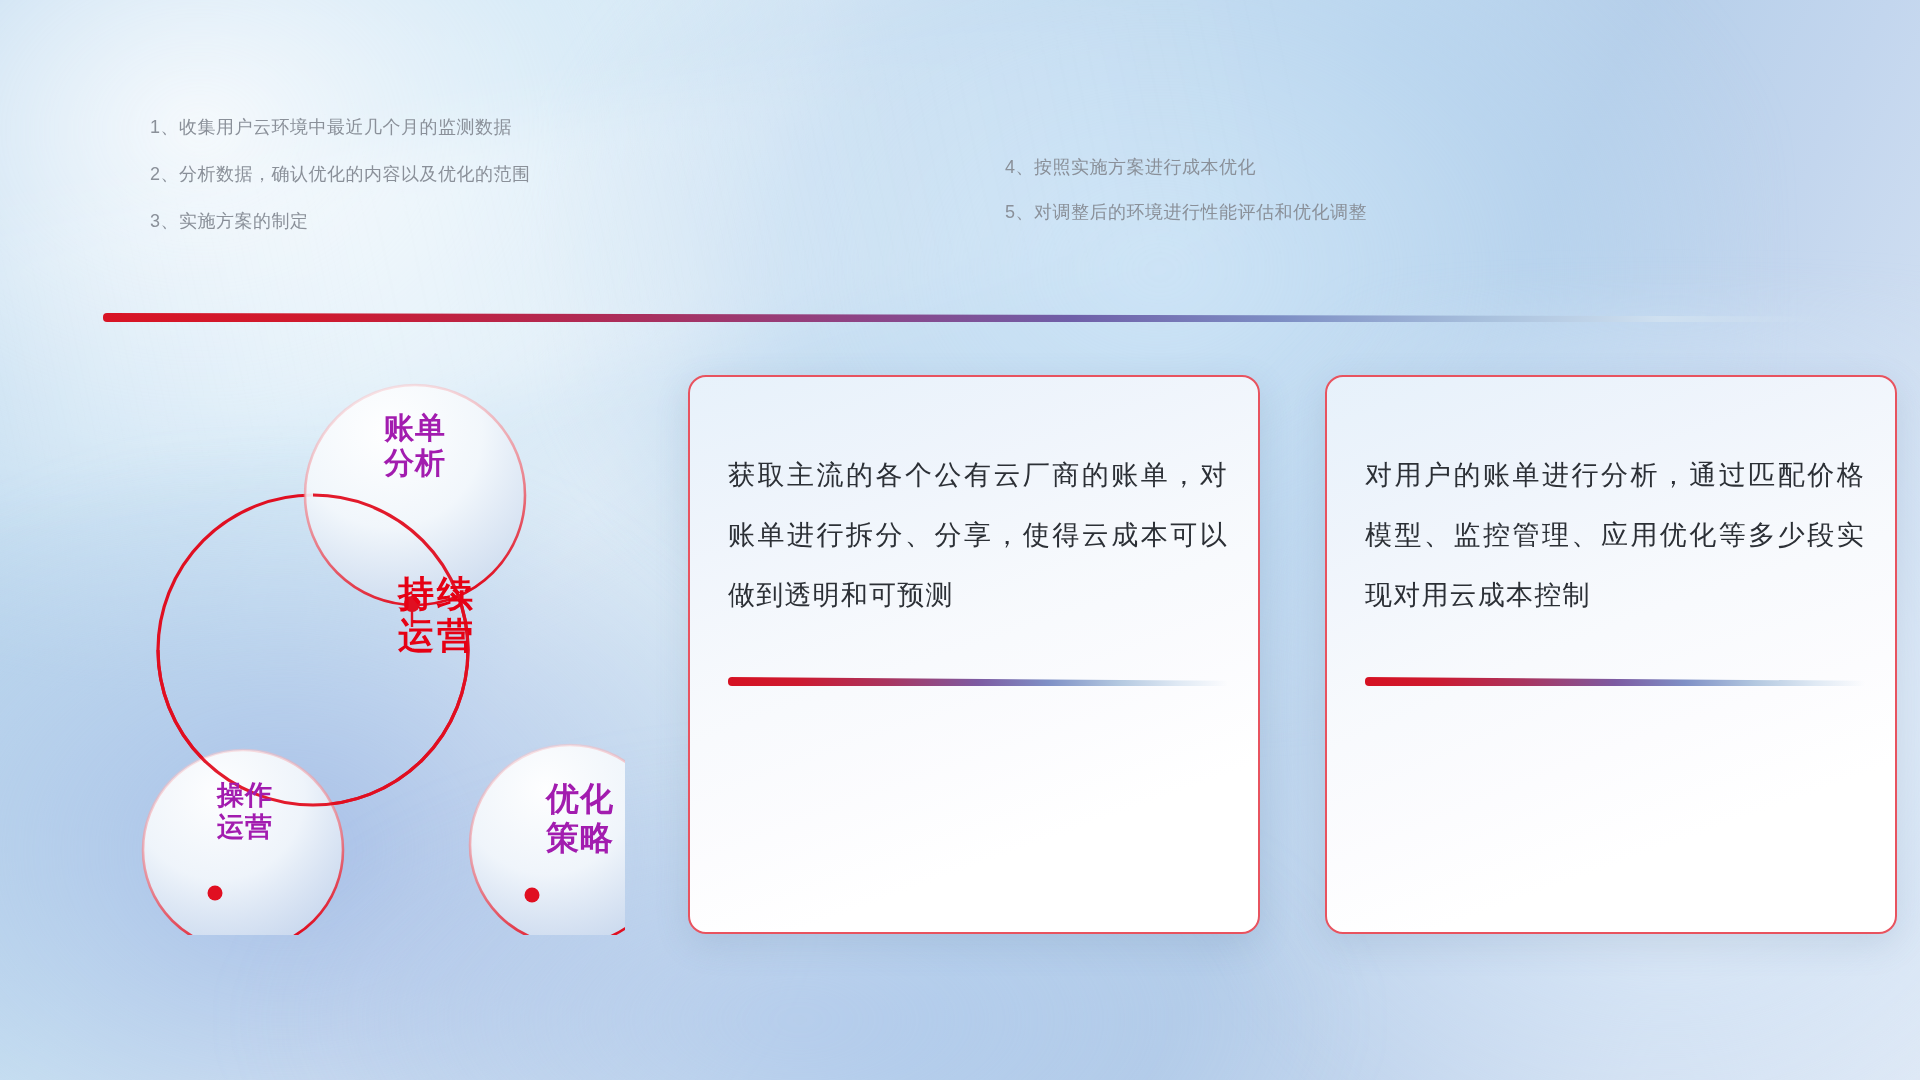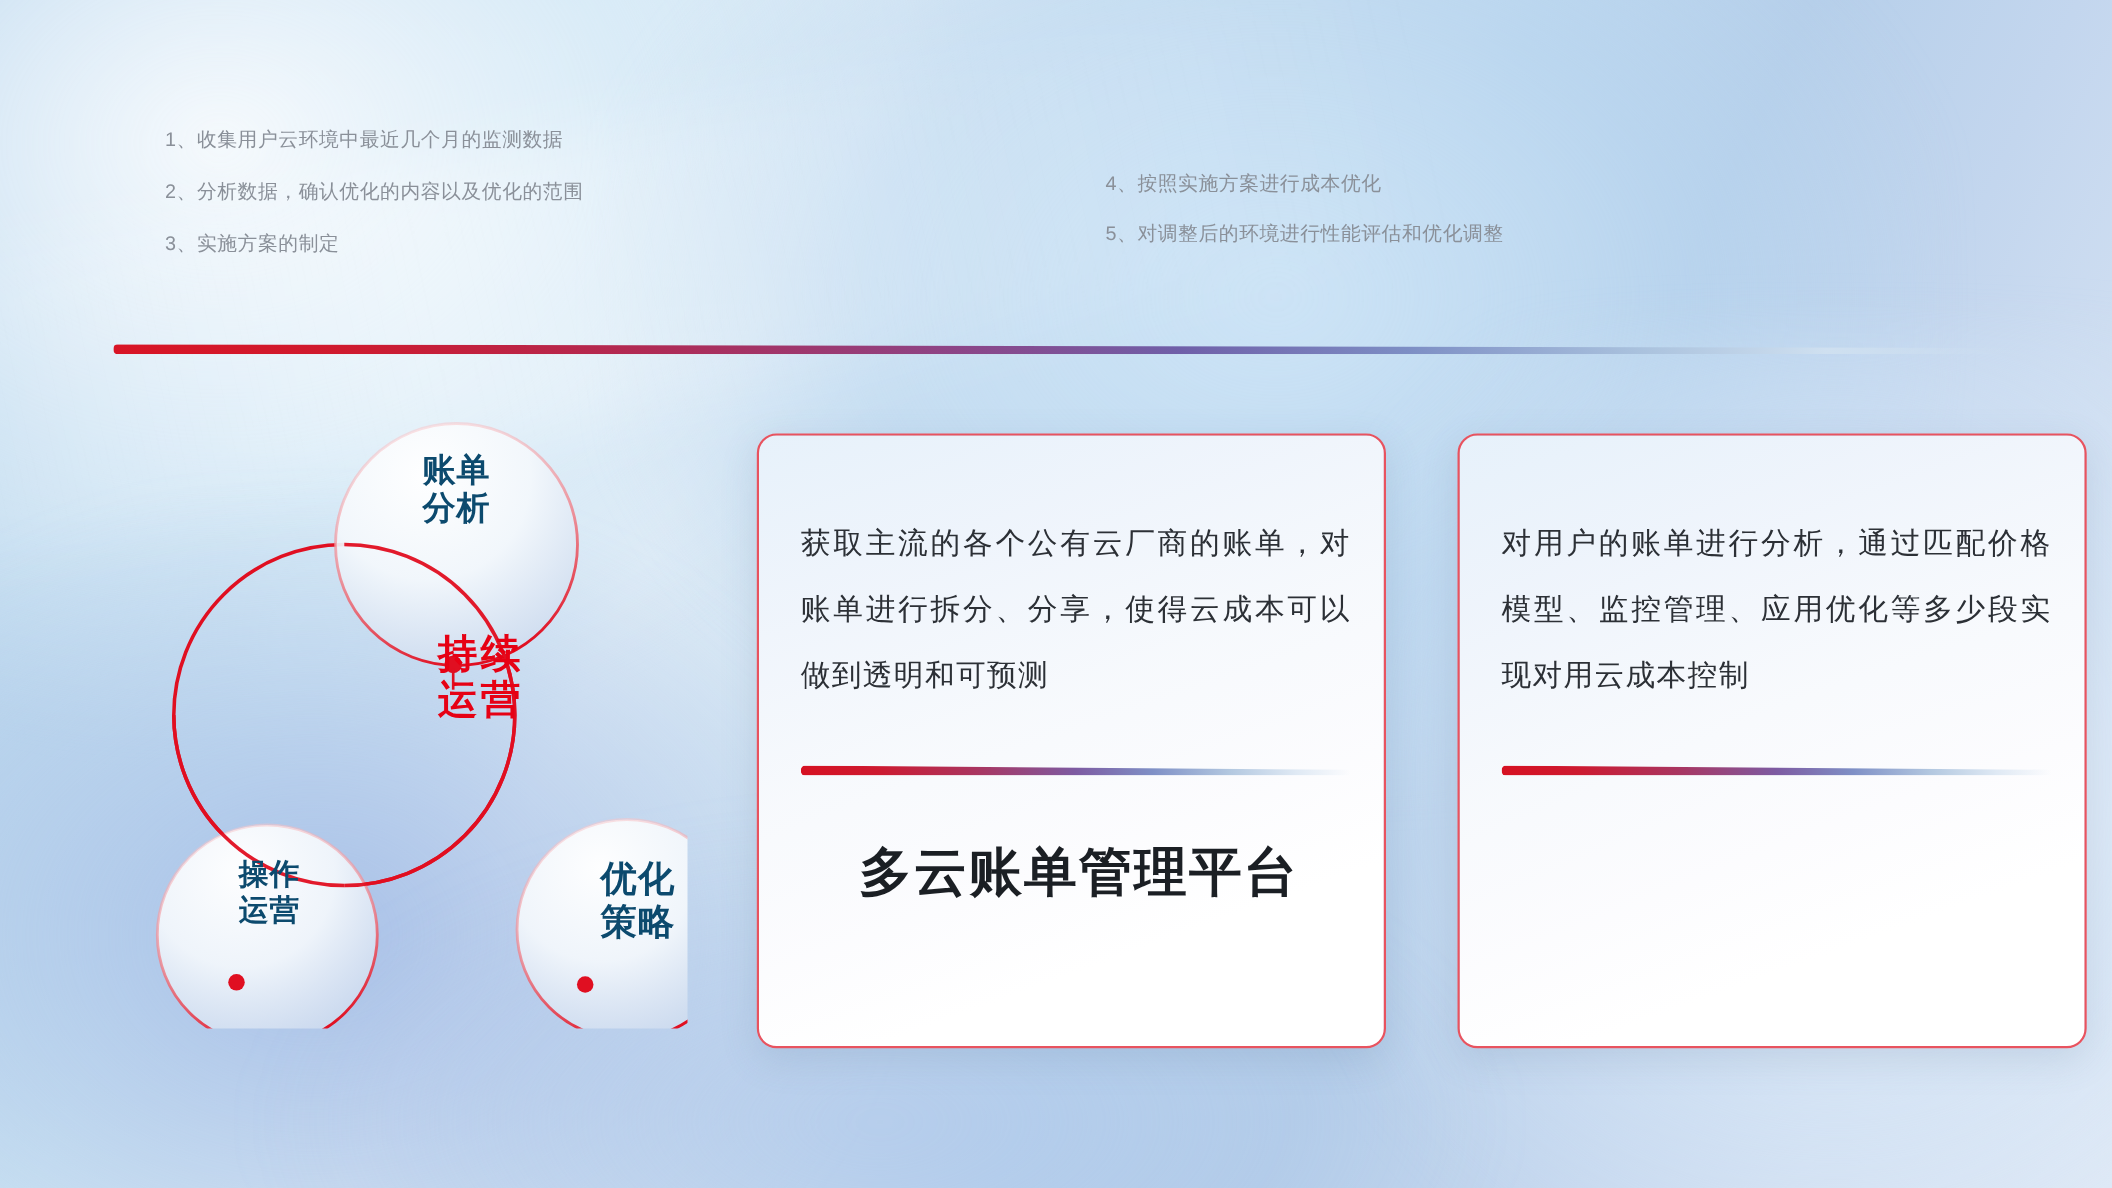--- a/index.html
+++ b/index.html
@@ -129,21 +129,21 @@
     position: absolute;
     left: 95px;
     top: 355px;
     width: 530px;
     height: 580px;
   }
   .venn svg { display: block; }
   .venn-label {
     position: absolute;
     text-align: center;
-    color: #0c4a6e;
+    color: #a21caf;
     font-weight: bold;
     line-height: 1.18;
     white-space: pre-line;
     letter-spacing: 1px;
   }
   .venn-label.top {
     left: 235px; top: 55px;
     width: 170px;
     font-size: 30px;
   }
@@ -161,21 +161,21 @@
   }
   .venn-label.bottom-right {
     left: 400px; top: 425px;
     width: 170px;
     font-size: 33px;
   }
 
   
   .card {
     position: absolute;
-    top: 394px;
+    top: 375px;
     width: 568px;
     height: 555px;
     border-radius: 18px;
     border: 2px solid #e8535f;
     background:
       linear-gradient(160deg,
         rgba(232,242,251,0.96) 0%,
         rgba(240,245,252,0.97) 22%,
         rgba(248,250,253,0.98) 45%,
         rgba(252,252,254,0.99) 62%,
@@ -311,21 +311,20 @@
 运营</div>
   <div class="venn-label bottom-right">优化
 策略</div>
 </div>
 
 <div class="card card-1">
   <div class="card-body">获取主流的各个公有云厂商的账单，对账单进行拆分、分享，使得云成本可以做到透明和可预测</div>
   <div class="card-divider">
     <div class="card-divider-shape"></div>
   </div>
-  <div class="card-title">多云账单管理平台</div>
 </div>
 
 <div class="card card-2">
   <div class="card-body">对用户的账单进行分析，通过匹配价格模型、监控管理、应用优化等多少段实现对用云成本控制</div>
   <div class="card-divider">
     <div class="card-divider-shape"></div>
   </div>
 </div>
 
 </body></html>

